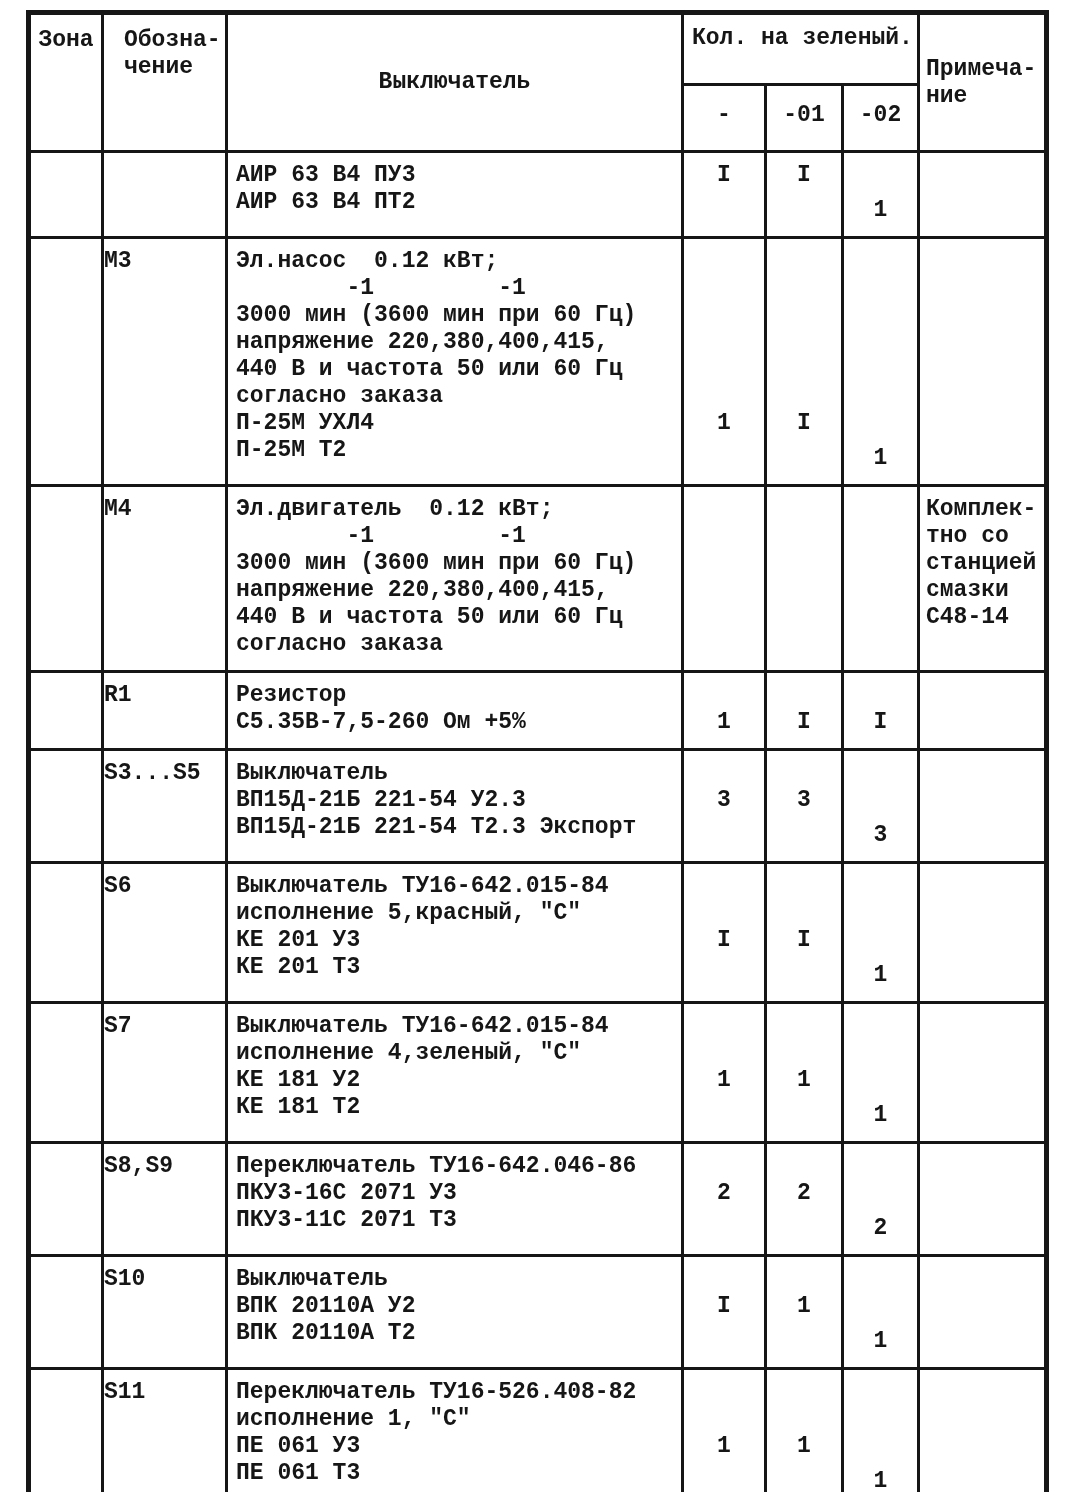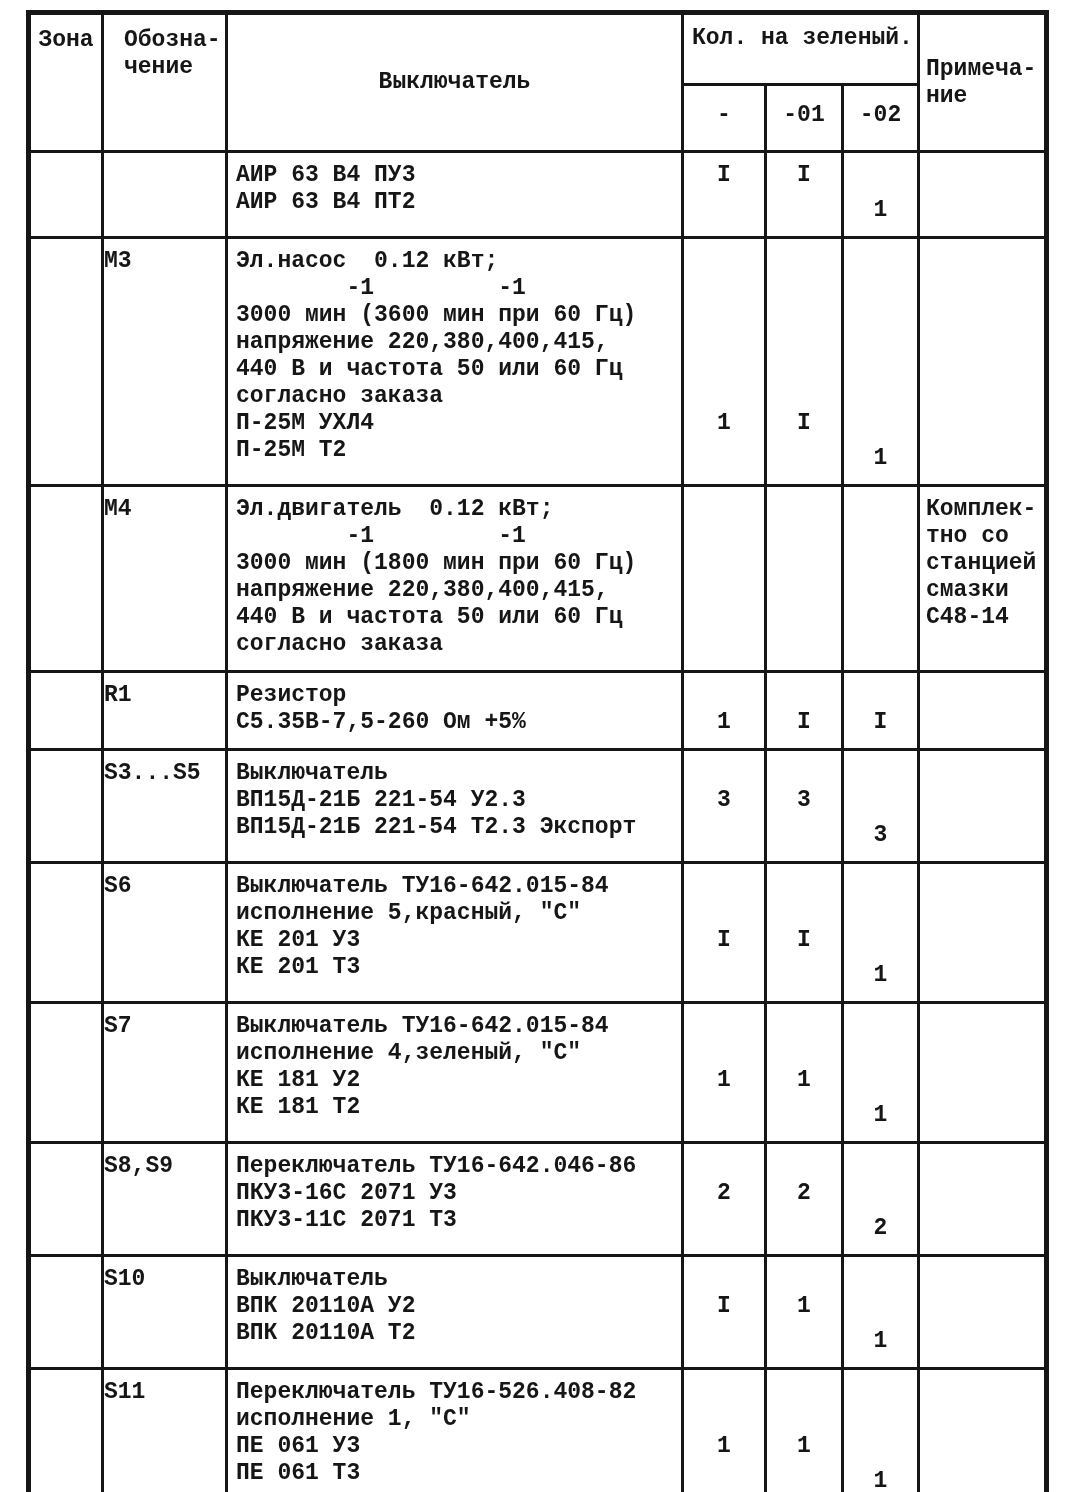--- a/index.html
+++ b/index.html
@@ -107,21 +107,21 @@
           <td class="qty">
             <div class="qval" style="padding-top: 206px;">1</div>
           </td>
           <td class="note"></td>
         </tr>
         <tr class="row">
           <td class="zone"></td>
           <td class="desig">М4</td>
           <td class="name">Эл.двигатель  0.12 кВт;
         -1         -1
-3000 мин (1800 мин при 60 Гц)
+3000 мин (3600 мин при 60 Гц)
 напряжение 220,380,400,415,
 440 В и частота 50 или 60 Гц
 согласно заказа</td>
           <td class="qty"></td>
           <td class="qty"></td>
           <td class="qty"></td>
           <td class="note">Комплек-
 тно со
 станцией
 смазки

